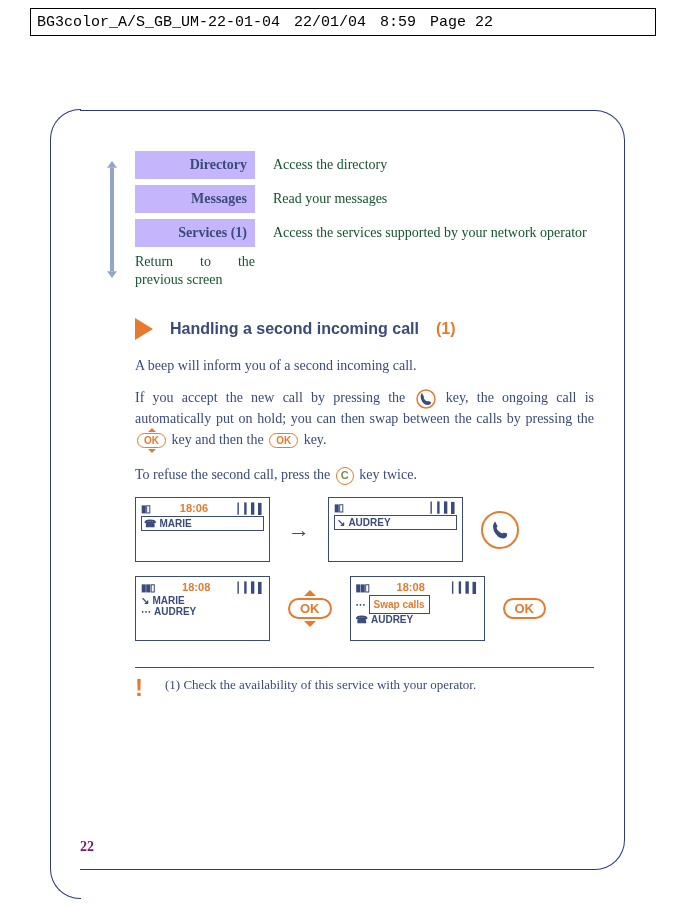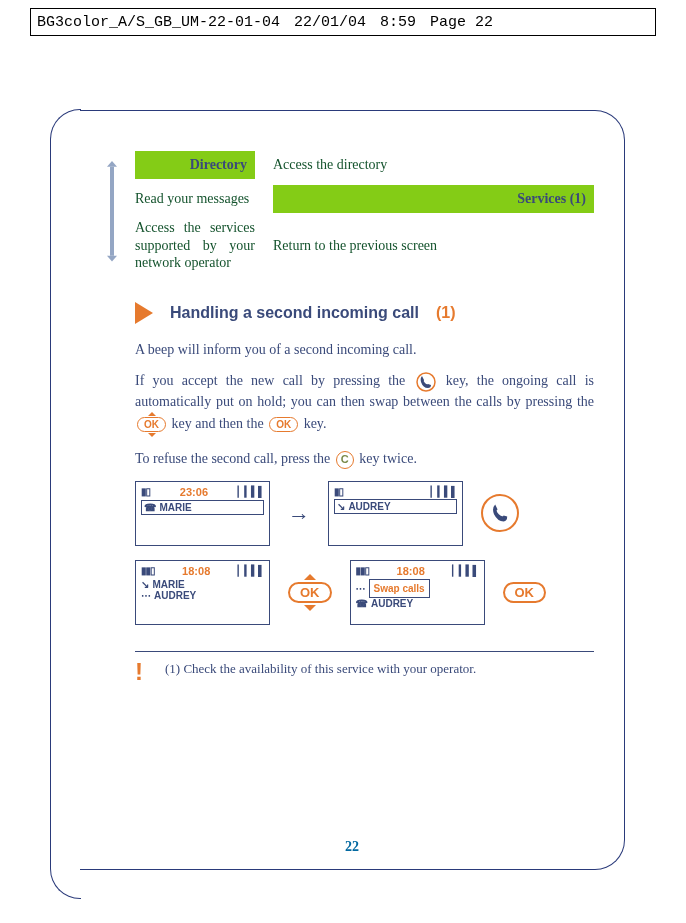--- a/index.html
+++ b/index.html
@@ -52,21 +52,21 @@
   .menu-table {
     display: grid;
     grid-template-columns: 120px 1fr;
     row-gap: 6px;
     column-gap: 18px;
     align-items: center;
     margin-bottom: 30px;
     position: relative;
   }
   .menu-label {
-    background: #84cc16;
+    background: #c4b5fd;
     color: #3a4a7a;
     font-weight: bold;
     text-align: right;
     padding: 6px 8px;
     font-size: 14px;
   }
   .menu-desc {
     color: #14532d;
     font-size: 14px;
     line-height: 1.25;
@@ -257,22 +257,22 @@
   .footnote-block .ftxt {
     color: #3a4a7a;
     font-size: 13px;
     text-align: justify;
     line-height: 1.35;
   }
   .page-num {
     position: absolute;
     bottom: 14px;
     left: 0; right: 0;
-    text-align: center;
-    color: #0369a1;
+    text-align: left;
+    color: #701a75;
     font-weight: bold;
     font-size: 14px;
   }
   .sig-icon, .bat-icon { font-size: 10px; letter-spacing: -1px; }
 </style>
 </head>
 <body>
 
 <div class="crop-header">
   <span>BG3color_A/S_GB_UM-22-01-04</span>
@@ -286,20 +286,21 @@
   <div class="menu-table">
     <div class="menu-arrow">
       <svg viewBox="0 0 14 140" preserveAspectRatio="none">
         <polygon points="7,0 12,8 2,8" fill="#94a6c4"></polygon>
         <rect x="5" y="8" width="4" height="124" fill="#94a6c4"></rect>
         <polygon points="7,140 12,132 2,132" fill="#94a6c4"></polygon>
       </svg>
     </div>
     <div class="menu-label">Directory</div>
     <div class="menu-desc">Access the directory</div>
+    <div class="menu-label">Messages</div>
     <div class="menu-desc">Read your messages</div>
     <div class="menu-label">Services (1)</div>
     <div class="menu-desc">Access the services supported by your network operator</div>
     <div class="menu-desc">Return to the previous screen</div>
   </div>
 
   <div class="section-title">
     <div class="tri"></div>
     <span class="txt">Handling a second incoming call</span>
     <span class="note">(1)</span>
@@ -329,21 +330,21 @@
   <p class="body-text">
     <span>To refuse the second call, press the </span>
     <span class="inline-icon key-c">C</span>
     <span> key twice.</span>
   </p>
 
   <div class="screens-row">
     <div class="phone-screen">
       <div class="status">
         <span class="bat-icon">▮▯</span>
-        <span class="time">23:06</span>
+        <span class="time">18:06</span>
         <span class="sig-icon">▏▎▍▌</span>
       </div>
       <div class="row sel">
         <span>☎</span>
         <span>MARIE</span>
       </div>
     </div>
     <span class="arrow-right">→</span>
     <div class="phone-screen">
       <div class="status">

